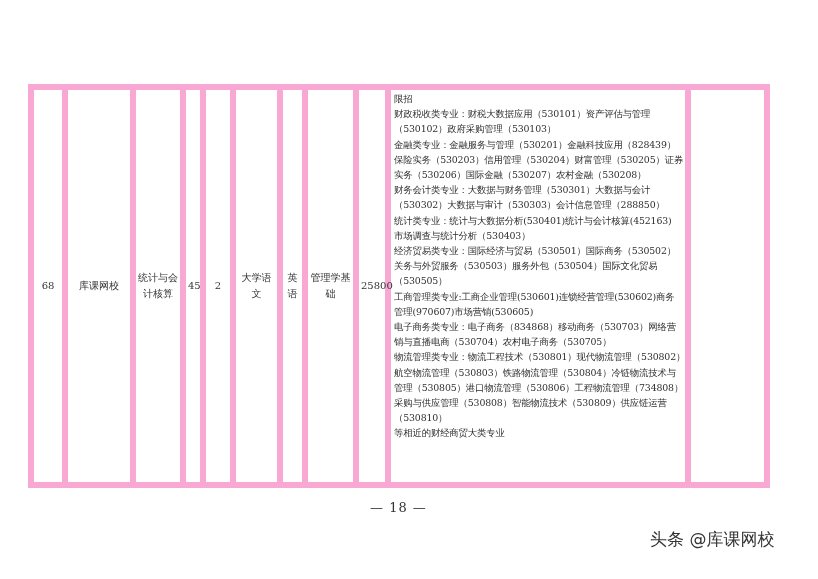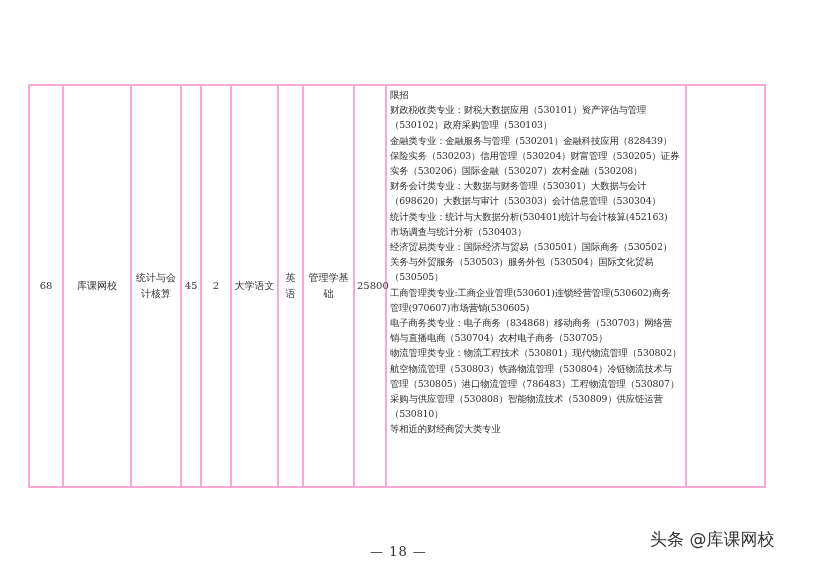--- a/index.html
+++ b/index.html
@@ -18,21 +18,21 @@
     .page-table {
       position: absolute;
       left: 28px;
       top: 84px;
       width: 736px;
       height: 404px;
       border-collapse: collapse;
       table-layout: fixed;
     }
     .page-table td {
-      border: 2px solid #f9a8d4;
+      border: 6px solid #f9a8d4;
       vertical-align: middle;
       text-align: center;
       font-size: 10px;
       line-height: 16px;
       padding: 0 2px;
       color: #333;
     }
     .page-table td.notes {
       text-align: left;
       vertical-align: top;
@@ -47,21 +47,20 @@
       white-space: nowrap;
       overflow: hidden;
     }
     .page-number {
       position: absolute;
       left: 370px;
       top: 500px;
       font-size: 13px;
       color: #333;
       letter-spacing: 1px;
-      margin-top: 44px;
     }
     .watermark {
       position: absolute;
       left: 650px;
       top: 528px;
       font-family: "DejaVu Sans", "Liberation Sans", sans-serif;
       font-size: 17px;
       color: #333;
       font-weight: 500;
     }
@@ -95,33 +94,33 @@
     <td>管理学基础</td>
     <td>25800</td>
     <td class="notes">
       <span class="note-line">限招</span>
       <span class="note-line">财政税收类专业：财税大数据应用（530101）资产评估与管理</span>
       <span class="note-line">（530102）政府采购管理（530103）</span>
       <span class="note-line">金融类专业：金融服务与管理（530201）金融科技应用（828439）</span>
       <span class="note-line">保险实务（530203）信用管理（530204）财富管理（530205）证券</span>
       <span class="note-line">实务（530206）国际金融（530207）农村金融（530208）</span>
       <span class="note-line">财务会计类专业：大数据与财务管理（530301）大数据与会计</span>
-      <span class="note-line">（698620）大数据与审计（530303）会计信息管理（530304）</span>
+      <span class="note-line">（530302）大数据与审计（530303）会计信息管理（288850）</span>
       <span class="note-line">统计类专业：统计与大数据分析(530401)统计与会计核算(452163)</span>
       <span class="note-line">市场调查与统计分析（530403）</span>
       <span class="note-line">经济贸易类专业：国际经济与贸易（530501）国际商务（530502）</span>
       <span class="note-line">关务与外贸服务（530503）服务外包（530504）国际文化贸易</span>
       <span class="note-line">（530505）</span>
       <span class="note-line">工商管理类专业:工商企业管理(530601)连锁经营管理(530602)商务</span>
       <span class="note-line">管理(970607)市场营销(530605)</span>
       <span class="note-line">电子商务类专业：电子商务（834868）移动商务（530703）网络营</span>
       <span class="note-line">销与直播电商（530704）农村电子商务（530705）</span>
       <span class="note-line">物流管理类专业：物流工程技术（530801）现代物流管理（530802）</span>
       <span class="note-line">航空物流管理（530803）铁路物流管理（530804）冷链物流技术与</span>
-      <span class="note-line">管理（530805）港口物流管理（786483）工程物流管理（530807）</span>
+      <span class="note-line">管理（530805）港口物流管理（530806）工程物流管理（734808）</span>
       <span class="note-line">采购与供应管理（530808）智能物流技术（530809）供应链运营</span>
       <span class="note-line">（530810）</span>
       <span class="note-line">等相近的财经商贸大类专业</span>
     </td>
     <td></td>
   </tr>
 </tbody>
   </table>
 
 <div class="page-number">— 18 —</div>

